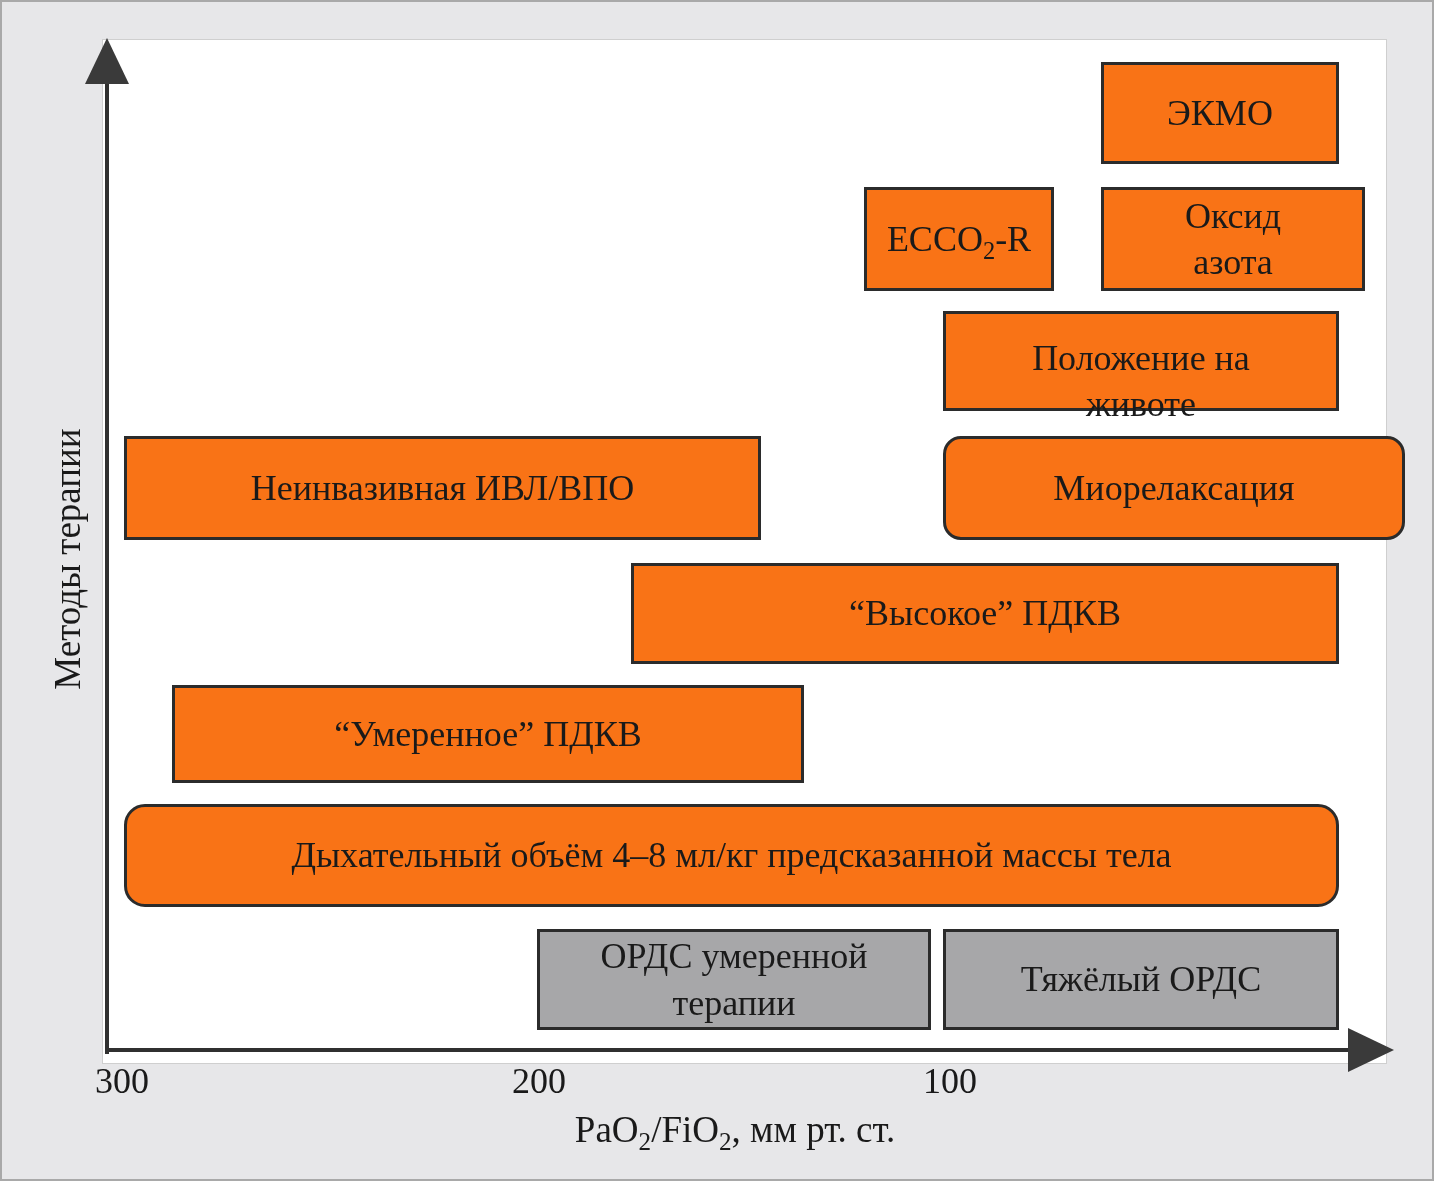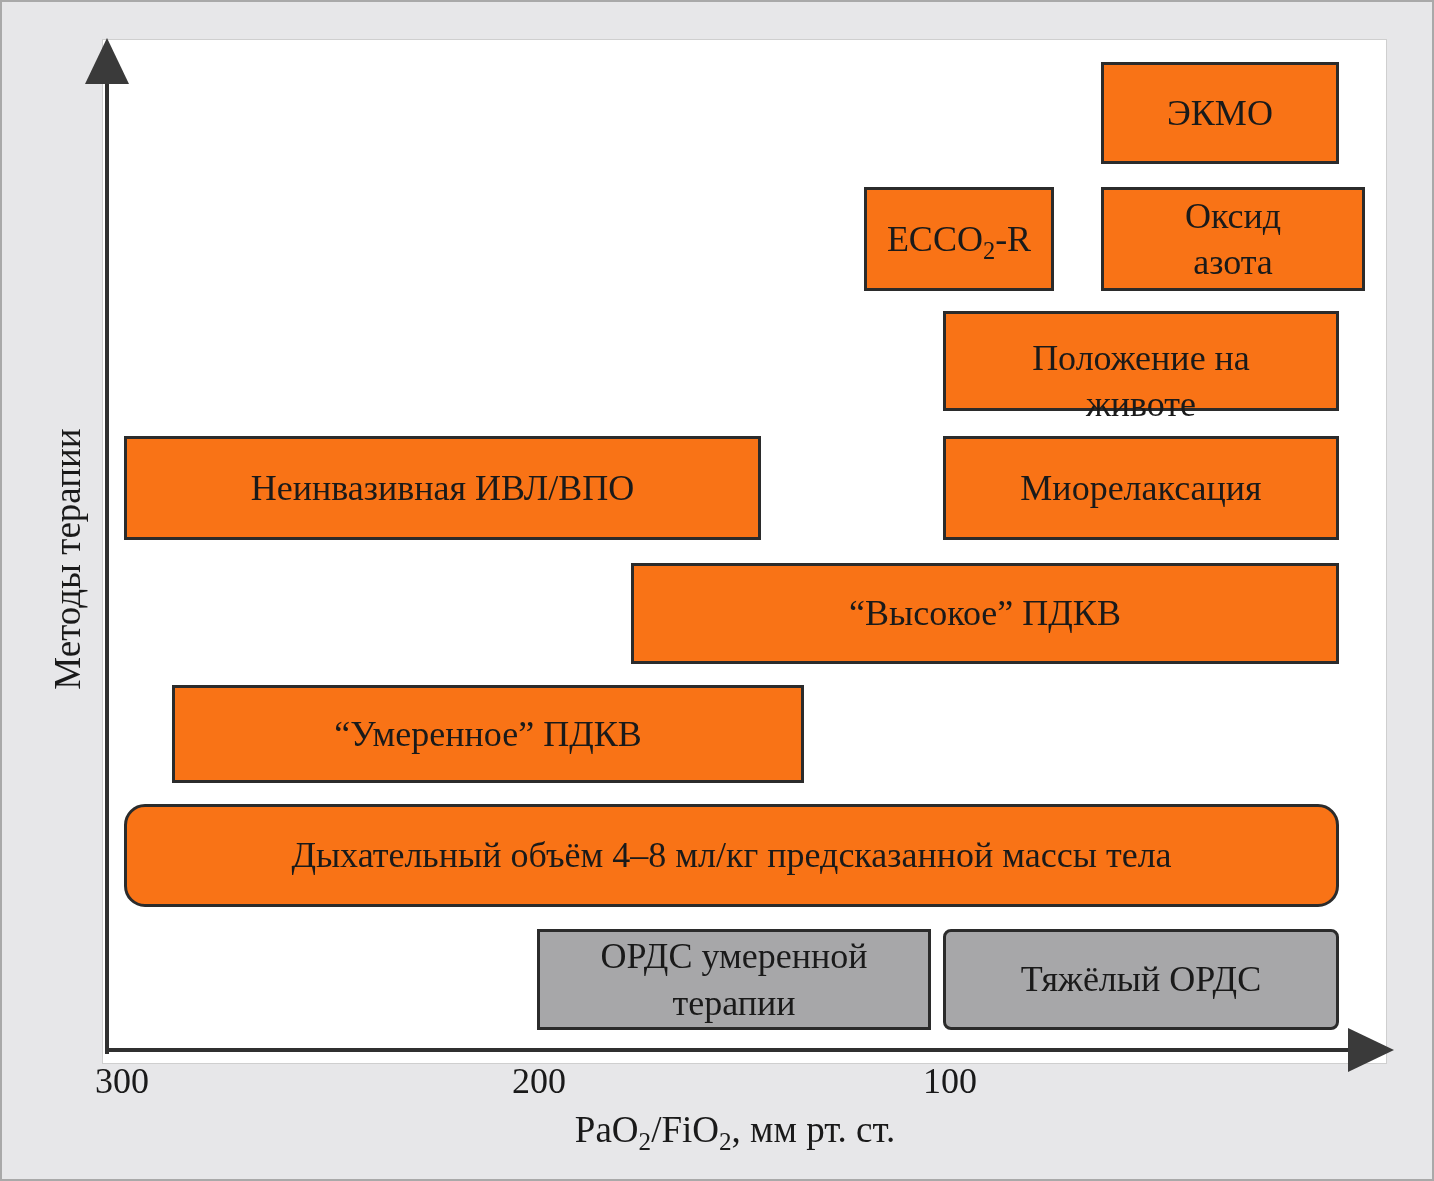--- a/index.html
+++ b/index.html
@@ -39,27 +39,27 @@
     font-size:36px;line-height:1.28;
     padding:0 12px;
   }
   .box.dark{background:#a7a7a9;}
   .lbl{display:inline-block;}
   #box-ekmo    {left:1099px;top:60px; width:238px;height:102px;}
   #box-ecco2r  {left:862px; top:185px;width:190px;height:104px;}
   #box-nitric  {left:1099px;top:185px;width:264px;height:104px;}
   #box-prone   {left:941px; top:309px;width:396px;height:100px;}
   #box-niv     {left:122px; top:434px;width:637px;height:104px;}
-  #box-relax   {left:941px; top:434px;width:396px;height:104px;}
+  #box-relax   {left:941px; top:434px;width:462px;height:104px;border-radius:18px;}
   #box-highpeep{left:629px; top:561px;width:708px;height:101px;text-align:center;}
   #box-modpeep {left:122px; top:683px;width:632px;height:98px;margin-left:48px;}
   #box-tidal   {left:122px; top:802px;width:1215px;height:103px;border-radius:21px;}
   #box-mild    {left:122px; top:927px;width:395px;height:101px;}
   #box-moderate{left:535px; top:927px;width:394px;height:101px;}
-  #box-severe  {left:941px; top:927px;width:396px;height:101px;border-radius:8px;}
+  #box-severe  {left:941px; top:927px;width:396px;height:101px;}
   #box-nitric .lbl  {max-width:155px;}
   #box-prone .lbl   {max-width:265px;margin-top:40px;}
   #box-moderate .lbl{max-width:335px;}
   .tick{
     position:absolute;top:1058px;transform:translateX(-50%);
     font-size:36px;
   }
   #tick-300{left:120px;}
   #tick-200{left:537px;}
   #tick-100{left:948px;}

